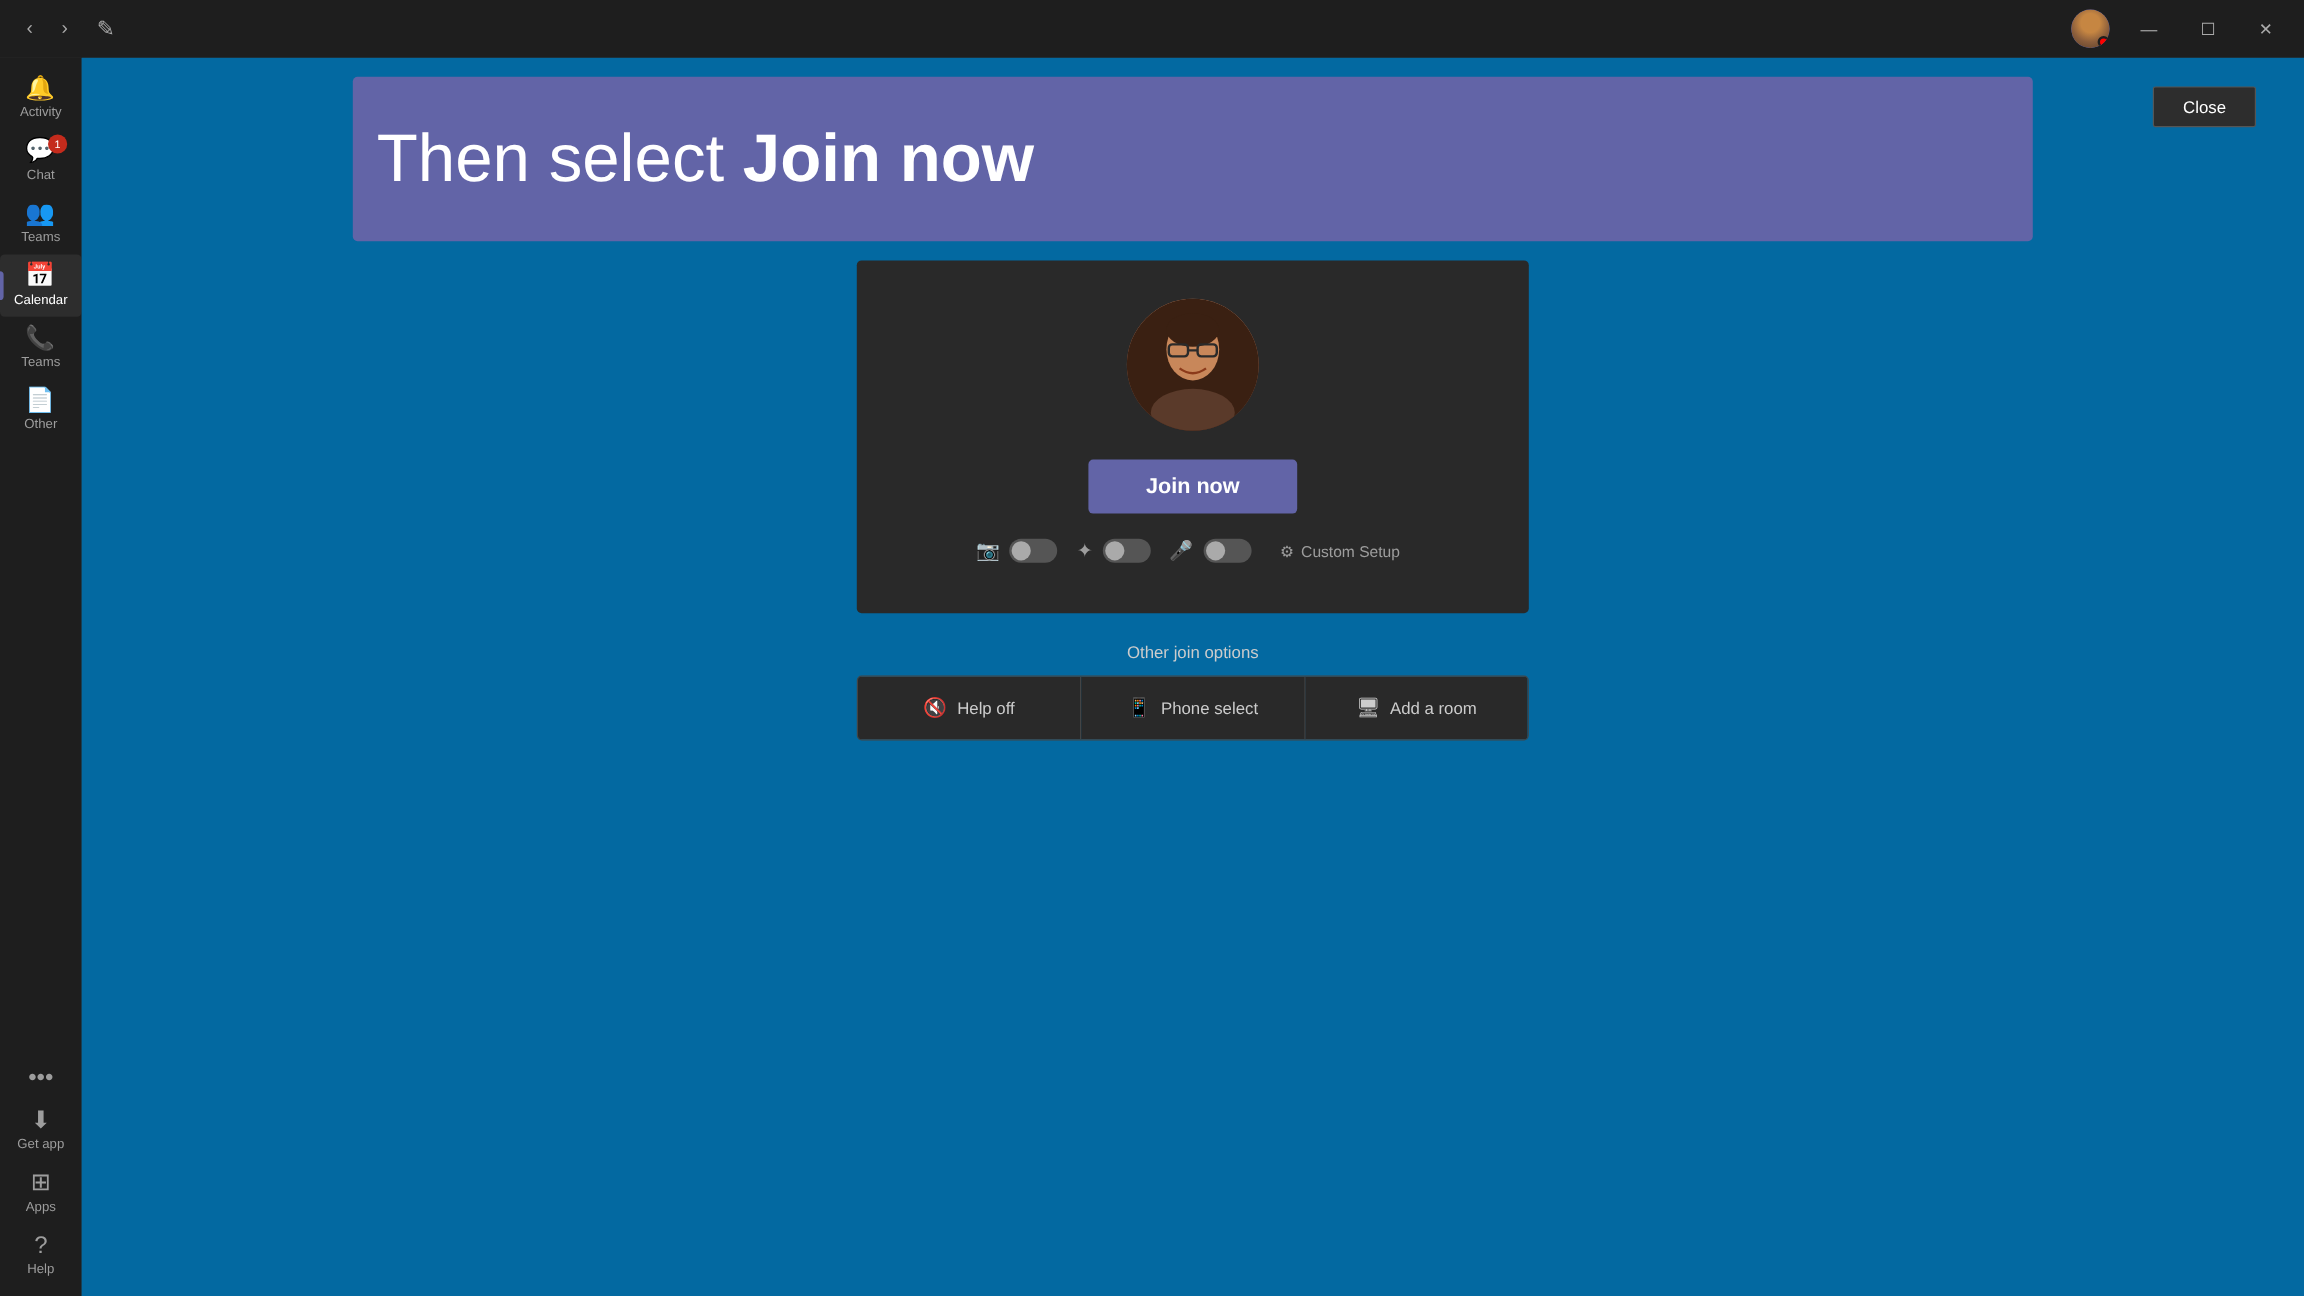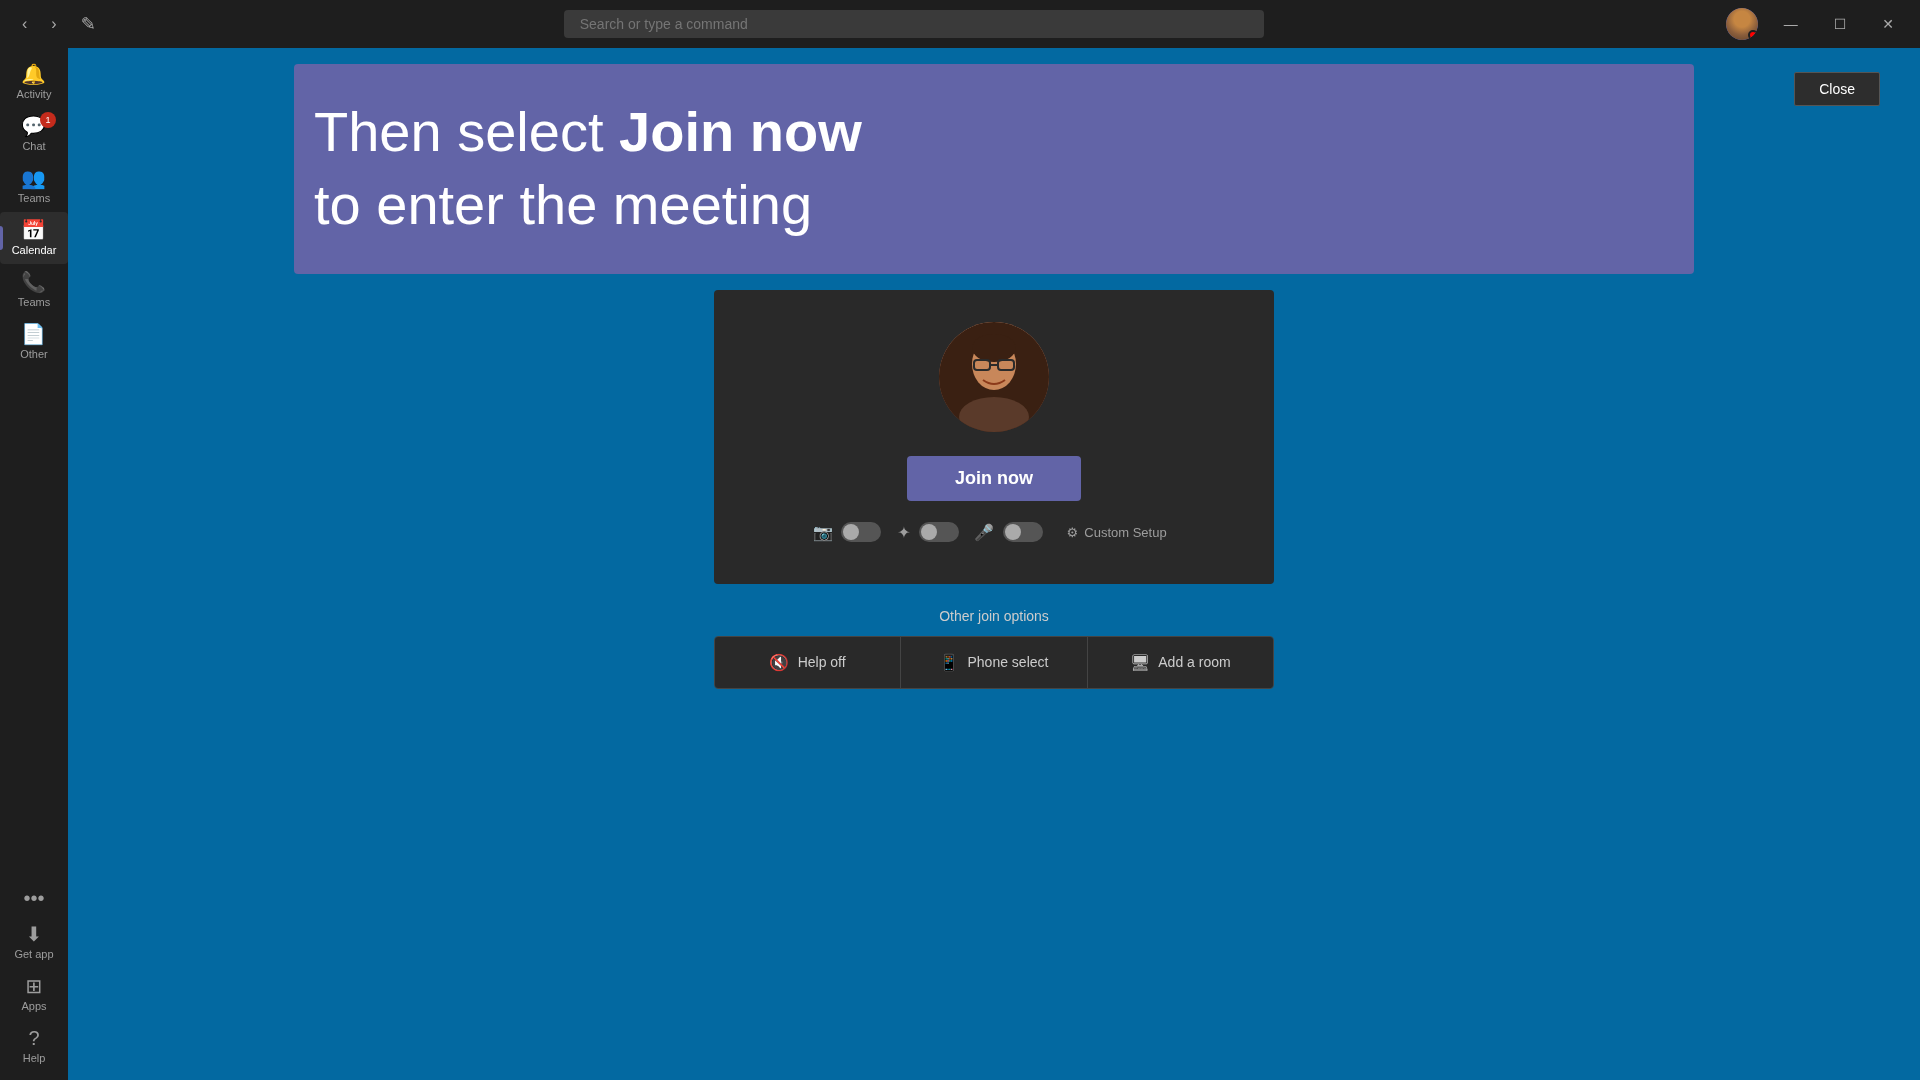--- a/index.html
+++ b/index.html
@@ -336,23 +336,20 @@
   </style>
 </head>
 <body>
 
 <div class="title-bar">
   <div class="title-bar-left">
     <button class="nav-btn">‹</button>
     <button class="nav-btn">›</button>
     <button class="compose-btn">✎</button>
   </div>
-  <div class="search-bar">
-    <input type="text" placeholder="Search or type a command" style="">
-  </div>
   <div class="title-bar-right">
     <div class="user-avatar">
       <div class="user-avatar-img"></div>
       <div class="avatar-status"></div>
     </div>
     <button class="win-btn">—</button>
     <button class="win-btn">☐</button>
     <button class="win-btn win-close">✕</button>
   </div>
 </div>
@@ -413,21 +410,20 @@
     </div>
   </div>
 
   <div class="content-area">
 
     <button class="close-panel-btn">Close</button>
 
     <div class="instruction-banner">
       <div class="instruction-text">
         <span>Then select </span><strong>Join now</strong><br>
-        <span>to enter the meeting</span>
       </div>
     </div>
 
     <div class="join-panel">
 
       <div class="preview-avatar">
         <svg width="110" height="110" viewBox="0 0 110 110">
           <circle cx="55" cy="55" r="55" fill="#3a2012"></circle>
 
           <ellipse cx="55" cy="42" rx="22" ry="26" fill="#c8875a"></ellipse>

